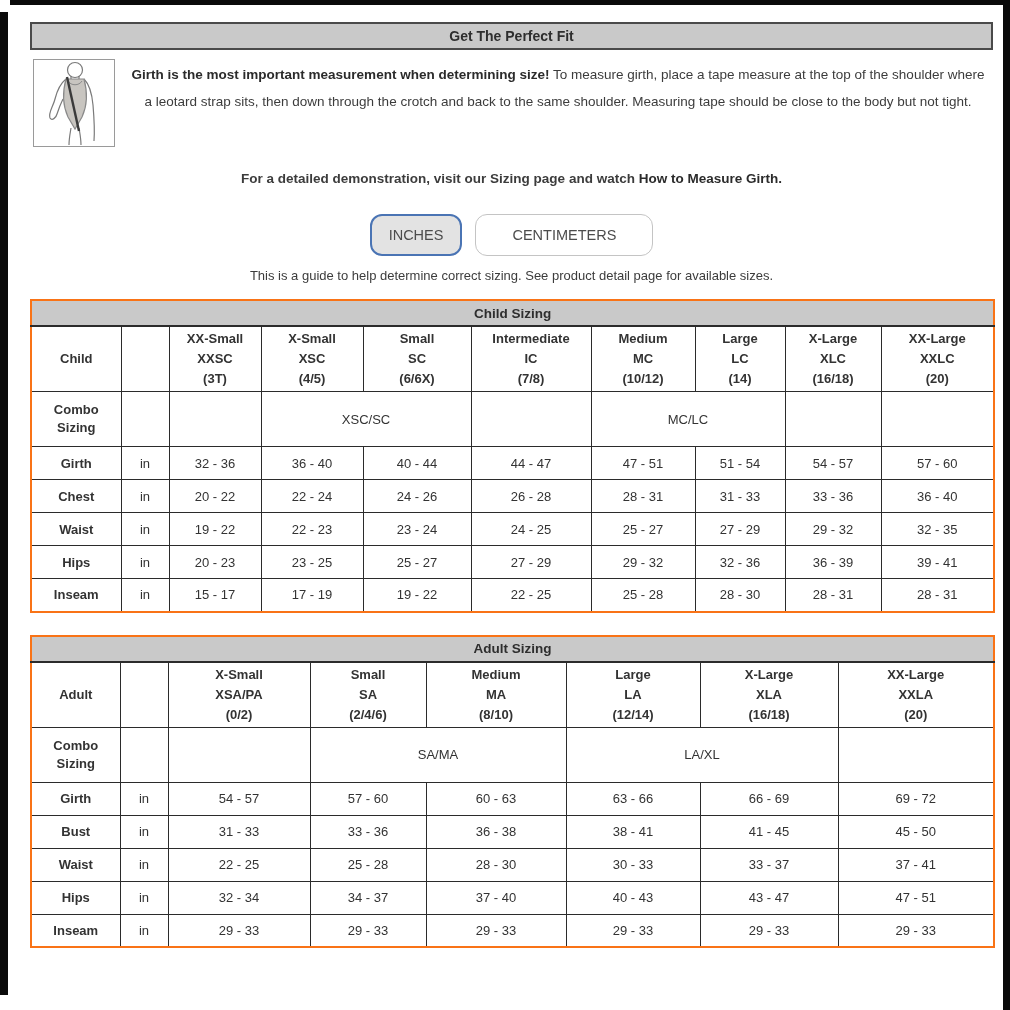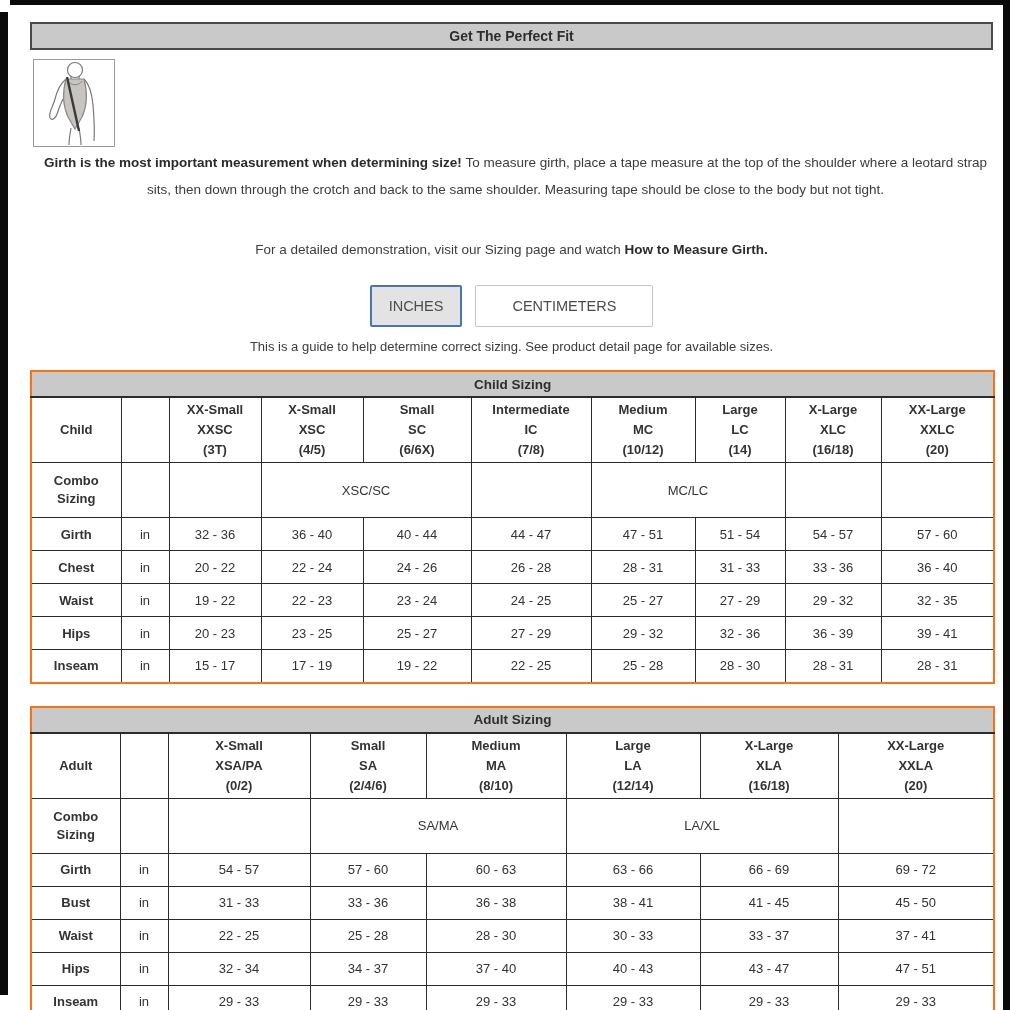--- a/index.html
+++ b/index.html
@@ -13,34 +13,34 @@
   .frame-right { position: absolute; right: 0; top: 5px; width: 7px; height: 1005px; background: #0a0a0a; z-index: 20; }
 
   .content { position: absolute; left: 30px; top: 22px; width: 963px; }
 
   .title-bar {
     background: #c9c9c9; border: 2px solid #4a4a4a; height: 28px;
     display: flex; align-items: center; justify-content: center;
     font-weight: bold; font-size: 14px; color: #2e2e2e;
   }
 
-  .intro-row { display: flex; margin-top: 9px; flex-direction: column; }
+  .intro-row { display: flex; margin-top: 9px; }
   .figure-box {
     width: 82px; height: 88px; border: 1px solid #9a9a9a; background: #fff;
     flex: 0 0 auto; margin-left: 3px; display: flex; align-items: center; justify-content: center;
   }
   .intro-text {
     flex: 1 1 auto; margin-left: 8px; padding: 0 4px;
     text-align: center; font-size: 13.5px; line-height: 27px; color: #3c3c3c; margin-top: 2px;
   }
-  .demo-line { text-align: center; font-size: 13.5px; margin-top: 39px; color: #3c3c3c; }
+  .demo-line { text-align: center; font-size: 13.5px; margin-top: 24px; color: #3c3c3c; font-weight: bold; }
   b { color: #2b2b2b; }
 
   .unit-buttons { display: flex; justify-content: center; align-items: center; gap: 13px; margin-top: 28px; }
-  .btn { font-family: "Liberation Sans", sans-serif; font-size: 14.5px; color: #4c4c4c; cursor: pointer; border-radius: 2px; }
+  .btn { font-family: "Liberation Sans", sans-serif; font-size: 14.5px; color: #4c4c4c; cursor: pointer; border-radius: 12px; }
   .btn-inches { background: #e3e3e3; border: 2px solid #4a74b4; padding: 11px 17px; }
   .btn-cm { background: #ffffff; border: 1px solid #c4c4c4; padding: 12px 36px; }
 
   .guide-note { text-align: center; font-size: 13px; margin-top: 12px; color: #3c3c3c; }
 
   table.size-table {
     border-collapse: collapse; width: 963px; table-layout: fixed;
     border: 2px solid #f97316; color: #333; margin-top: 16px;
   }
   .size-table td { border: 1px solid #2b2b2b; text-align: center; font-size: 13px; overflow: hidden; }

